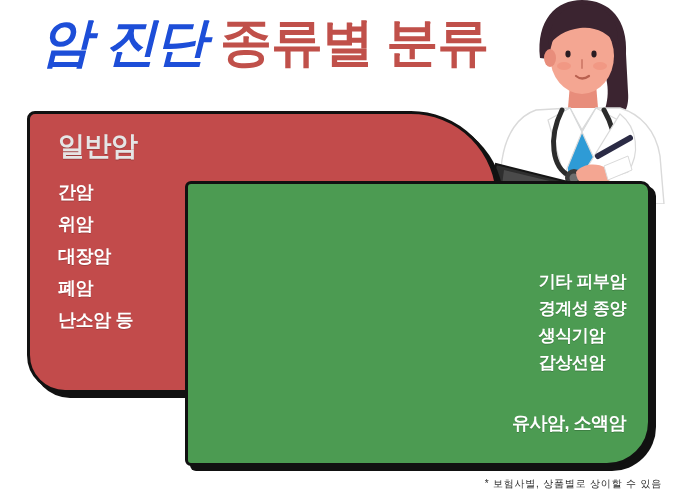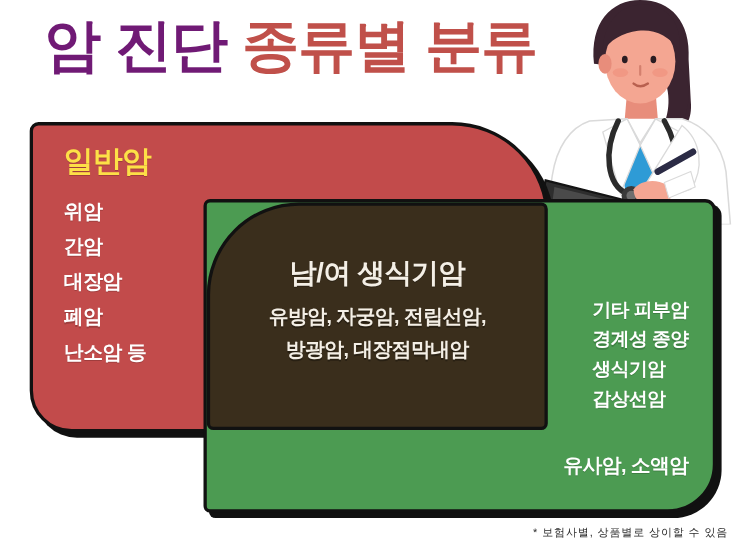--- a/index.html
+++ b/index.html
@@ -18,21 +18,21 @@
   
   .title {
     position: absolute;
     left: 40px; top: 12px;
     font-size: 52px;
     font-weight: 900;
     letter-spacing: -1px;
     line-height: 60px;
     white-space: nowrap;
   }
-  .title .t-black { color: #701a75; }
+  .title .t-black { color: #1d4ed8; font-style: italic; }
   .title .t-red   { color: #C0504A; }
 
   
   .doctor {
     position: absolute;
     left: 478px; top: -4px;
     width: 204px; height: 208px;
   }
 
   
@@ -55,21 +55,21 @@
   }
   .red-shadow {
     left: 32px; top: 116px;
     width: 472px; height: 282px;
     border-radius: 8px 88px 8px 38px;
     z-index: 1;
   }
   .red-head {
     position: absolute;
     left: 28px; top: 14px;
-    color: #fde047;
+    color: #e5e5e5;
     font-size: 27px;
     font-weight: 900;
     letter-spacing: -0.5px;
     text-shadow: 0 1px 0 rgba(0,0,0,.18);
   }
   .red-list {
     position: absolute;
     left: 28px; top: 62px;
     color: #ffffff;
     font-size: 18px;
@@ -225,41 +225,34 @@
     </svg>
   </div>
 
   <div class="panel-shadow red-shadow"></div>
   <div class="panel-shadow green-shadow"></div>
   <div class="panel-shadow brown-shadow"></div>
 
   <div class="panel panel-red">
     <div class="red-head">일반암</div>
     <div class="red-list">
+      <div>간암</div>
       <div>위암</div>
-      <div>간암</div>
       <div>대장암</div>
       <div>폐암</div>
       <div>난소암 등</div>
     </div>
   </div>
 
   <div class="panel panel-green">
     <div class="green-list">
       <div>기타 피부암</div>
       <div>경계성 종양</div>
       <div>생식기암</div>
       <div>갑상선암</div>
     </div>
     <div class="green-foot">유사암, 소액암</div>
   </div>
 
-  <div class="panel panel-brown">
-    <div class="brown-head">남/여 생식기암</div>
-    <div class="brown-list">
-      <div>유방암, 자궁암, 전립선암,</div>
-      <div>방광암, 대장점막내암</div>
-    </div>
-  </div>
 
   <div class="footnote">* 보험사별, 상품별로 상이할 수 있음</div>
 
 </div>
 
 </body></html>

